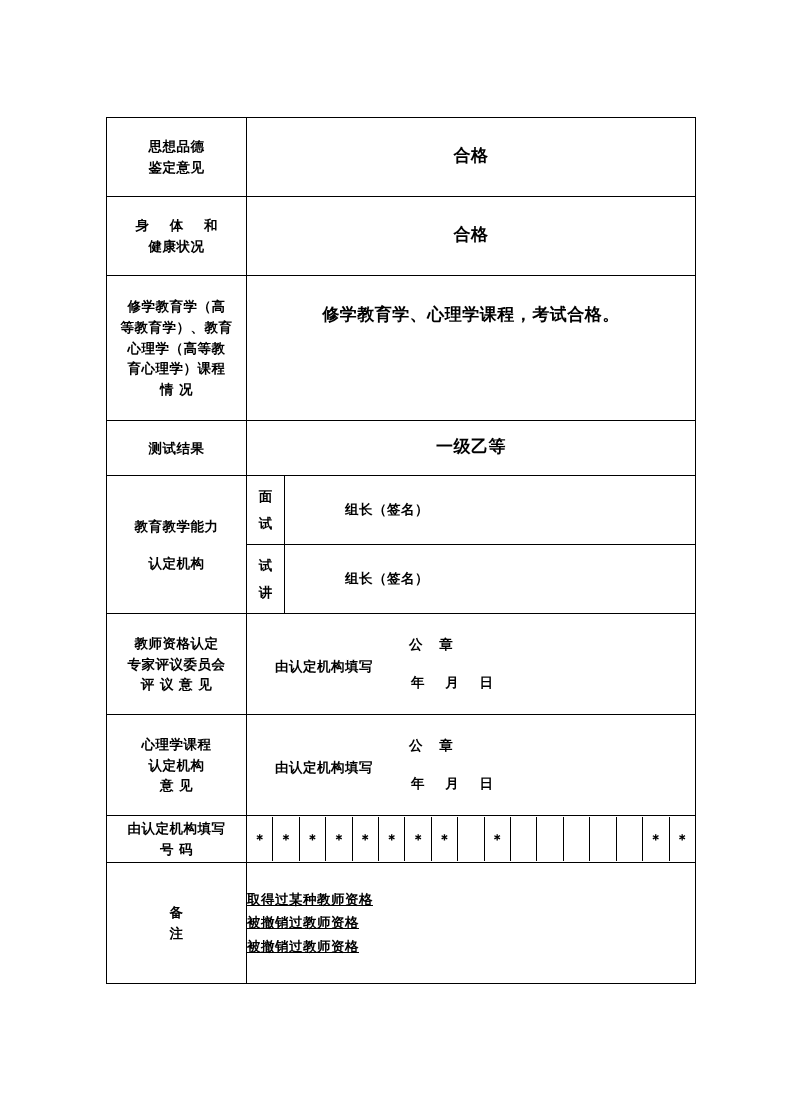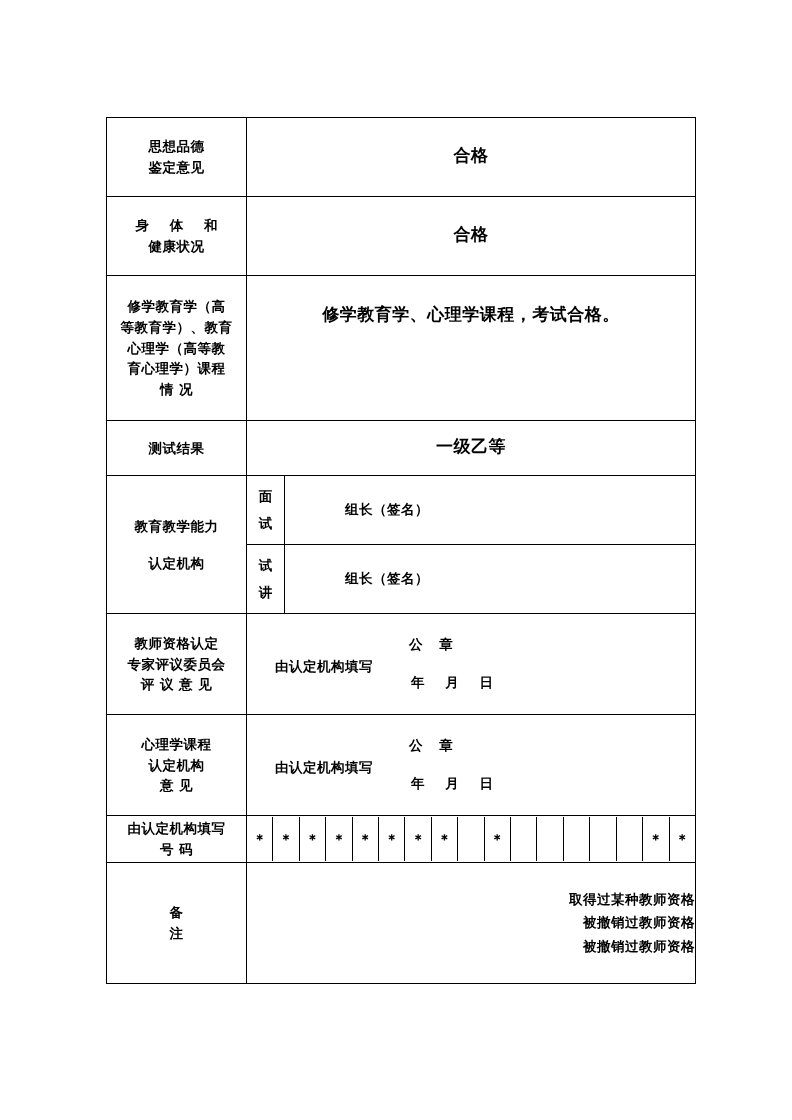--- a/index.html
+++ b/index.html
@@ -135,25 +135,26 @@
     font-size: 14px;
     line-height: 44px;
     height: 44px;
     font-weight: bold;
   }
   .cert-box:first-child {
     border-left: none;
   }
 
   .remarks-cell {
-    text-align: right;
+    text-align: left;
     font-size: 13.5px;
     line-height: 1.75;
     letter-spacing: 0.5px;
     padding: 14px 8px;
+    text-decoration: underline;
   }
   .remarks-cell .ln {
     display: block;
   }
 
   .spaced {
     letter-spacing: 8px;
     padding-left: 8px;
   }
 </style>

